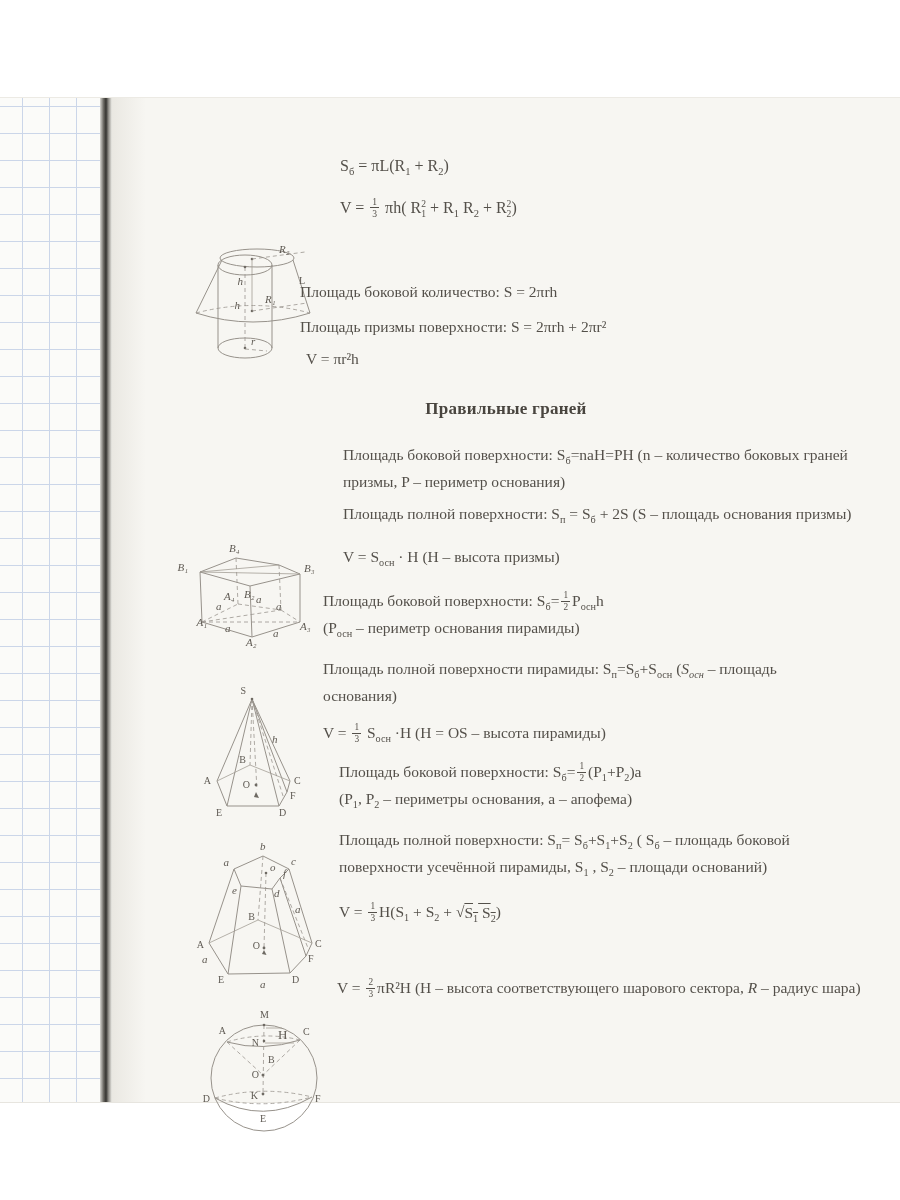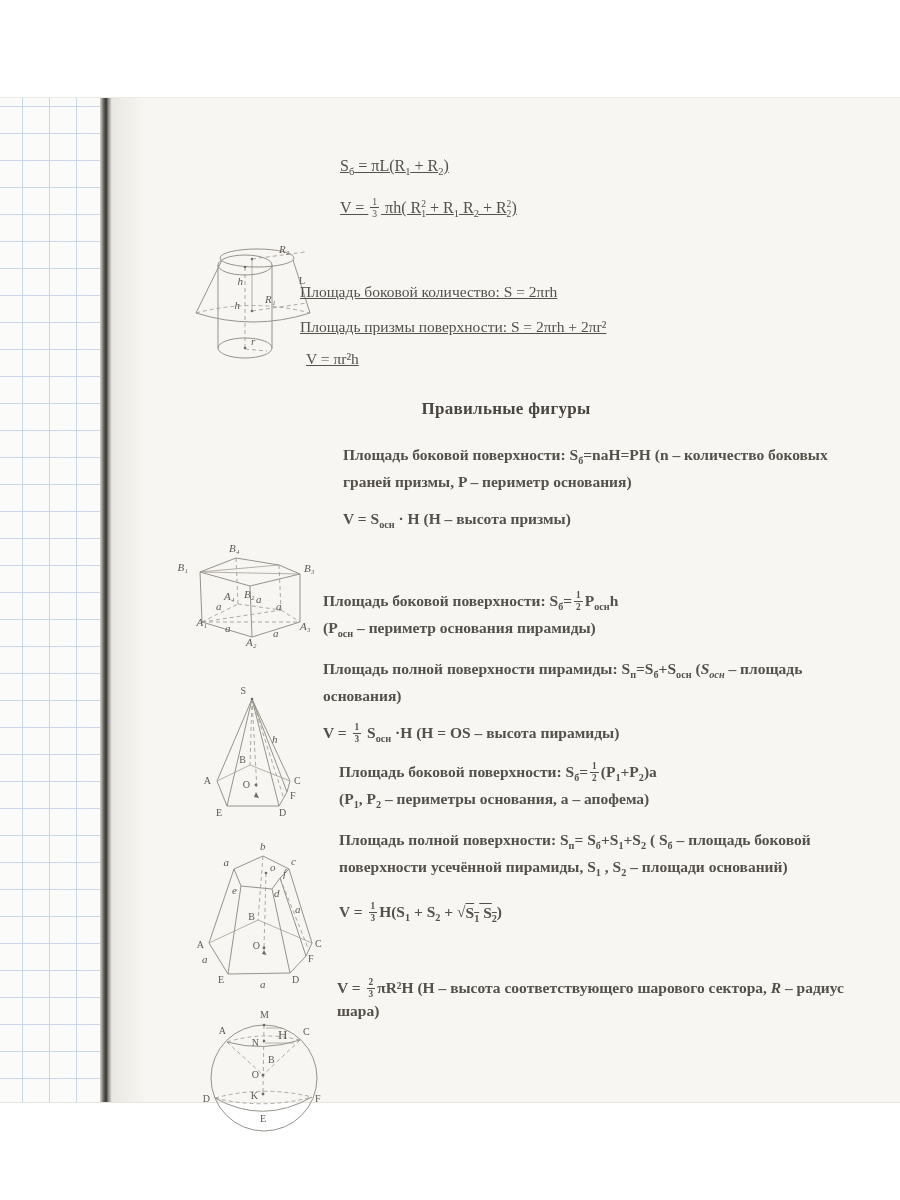--- a/index.html
+++ b/index.html
@@ -24,23 +24,23 @@
   }
   .spine{
     position:absolute;left:100px;top:0;width:12px;height:100%;
     background:linear-gradient(to right,#d9d8d3 0%,#6a6862 30%,#34332f 50%,#8d8b85 70%,#efeee9 100%);
   }
   .book-page{
     position:absolute;left:112px;top:0;right:0;height:100%;
     background:linear-gradient(to right,#eae8e2 0px,#f7f6f2 34px);
   }
   .txt{position:absolute;font-size:15.5px;line-height:21px;color:#54504a;}
-  .nowrap{white-space:nowrap;text-decoration:underline;}
+  .nowrap{white-space:nowrap;}
   .formula{font-size:16px;}
-  .para{margin:0 0 11px 0;font-weight:bold;}
+  .para{margin:0 0 11px 0;}
   .heading{
     position:absolute;left:112px;right:0;text-align:center;
     font-weight:bold;font-size:17px;color:#49453f;letter-spacing:.3px;
   }
   sub,sup{font-size:66%;}
   .frac{display:inline-block;vertical-align:-0.42em;text-align:center;
         font-size:0.60em;line-height:1.18;margin:0 2px;}
   .frac .fn{display:block;padding:0 2px;border-bottom:1px solid currentColor;}
   .frac .fd{display:block;padding:0 2px;}
   .ss{display:inline-block;vertical-align:-0.35em;font-size:0.60em;line-height:1.05;text-align:left;}
@@ -91,21 +91,21 @@
     <circle class="dot" cx="28" cy="14" r="1.3"></circle>
       <circle class="dot" cx="28" cy="95" r="1.3"></circle>
     <path class="dash" d="M28,96 L50,98"></path>
     <text class="lbl it" x="23" y="56" text-anchor="end">h</text>
     <text class="lbl it" x="34" y="92">r</text>
   </svg>
   <div class="txt nowrap" style="left:300px;top:183px">Площадь боковой количество: S = 2πrh</div>
   <div class="txt nowrap" style="left:300px;top:218px">Площадь призмы поверхности: S = 2πrh + 2πr²</div>
   <div class="txt nowrap" style="left:306px;top:250px">V = πr²h</div>
 
-  <div class="heading" style="top:301px">Правильные фигуры</div>
+  <div class="heading" style="top:301px">Правильные граней</div>
 
   <svg style="left:184px;top:442px" width="130" height="108" viewBox="0 0 130 108">
     <path class="st" d="M16,32 L52,18 L95,25 L116,34 L66,46 Z"></path>
     <line class="thin" x1="16" y1="32" x2="116" y2="34"></line>
     <line class="thin" x1="16" y1="32" x2="95" y2="25"></line>
     <line class="st" x1="16" y1="32" x2="18" y2="82"></line>
     <line class="st" x1="66" y1="46" x2="68" y2="97"></line>
     <line class="st" x1="116" y1="34" x2="116" y2="82"></line>
     <line class="dash" x1="52" y1="18" x2="54" y2="64"></line>
     <line class="dash" x1="95" y1="25" x2="97" y2="70"></line>
@@ -125,20 +125,21 @@
     <text class="lbl it" x="72" y="63">a</text>
     <text class="lbl it" x="92" y="70">a</text>
     <text class="lbl it" x="23" y="86" text-anchor="end">A₁</text>
     <text class="lbl it" x="41" y="92">a</text>
     <text class="lbl it" x="62" y="106">A₂</text>
     <text class="lbl it" x="89" y="97">a</text>
     <text class="lbl it" x="116" y="90">A₃</text>
   </svg>
   <div class="txt" style="left:343px;top:346px;width:520px">
     <p class="para">Площадь боковой поверхности: S<sub>б</sub>=naH=PH (n – количество боковых граней призмы, P – периметр основания)</p>
+    <p class="para">Площадь полной поверхности: S<sub>п</sub> = S<sub>б</sub> + 2S (S – площадь основания призмы)</p>
     <p class="para" style="margin-top:16px">V = S<sub>осн</sub> · H (H – высота призмы)</p>
   </div>
 
   <svg style="left:194px;top:584px" width="112" height="136" viewBox="0 0 112 136">
     <line class="st" x1="58" y1="17" x2="23" y2="99"></line>
     <line class="st" x1="58" y1="17" x2="96" y2="99"></line>
     <line class="st" x1="58" y1="17" x2="93" y2="110"></line>
     <line class="st" x1="58" y1="17" x2="85" y2="124"></line>
     <line class="st" x1="58" y1="17" x2="33" y2="124"></line>
     <line class="dash" x1="58" y1="17" x2="56" y2="83"></line>

